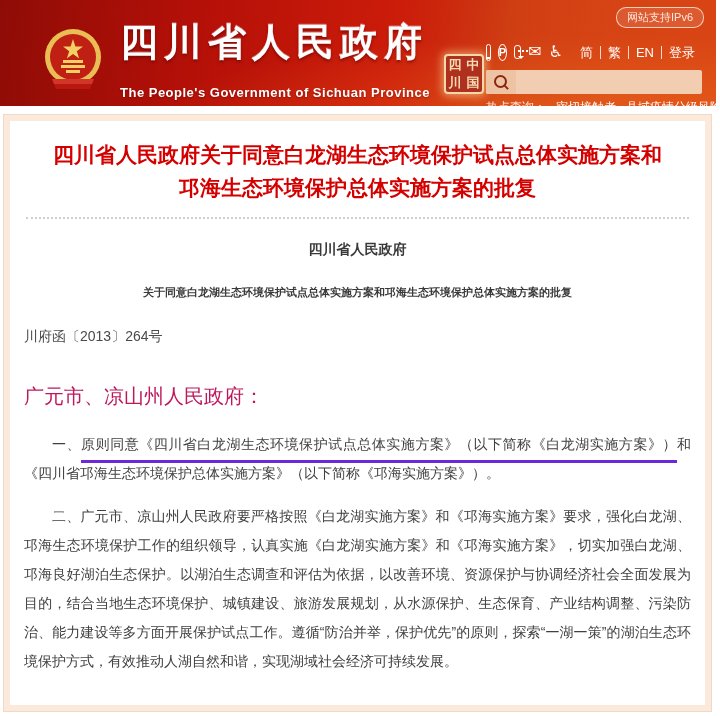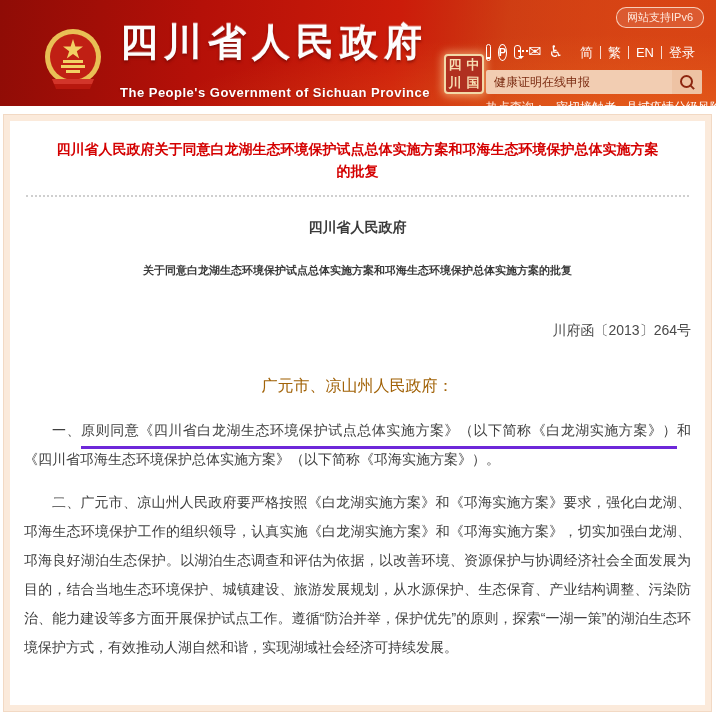--- a/index.html
+++ b/index.html
@@ -108,42 +108,42 @@
     border: 1px solid #f2d9c4;
     background: #fbeadb;
     padding: 6px;
   }
   .paper {
     background: #fff; width: 100%; height: 100%;
     padding: 16px 14px 0 14px;
     overflow: hidden;
   }
   .page-title {
-    color: #d40000; font-weight: bold; font-size: 14px;
+    color: #d40000; font-weight: bold; font-size: 21px;
     text-align: center; line-height: 1.55;
     padding: 2px 26px 0 26px;
   }
   .dotted-divider {
     border: none; border-top: 2px dotted #cfcfcf;
     margin: 13px 2px 0 2px; height: 0;
   }
   .issuer {
     text-align: center; font-size: 14px; color: #3a3a3a; font-weight: bold;
     margin-top: 22px;
   }
   .doc-title {
     text-align: center; font-size: 11px; color: #3a3a3a; font-weight: bold;
     margin-top: 26px;
   }
   .doc-number {
-    text-align: right; font-size: 14px; color: #4a4a4a;
-    margin-top: 44px;
+    text-align: left; font-size: 14px; color: #4a4a4a;
+    margin-top: 28px;
   }
   .body-text { margin-top: 30px; }
-  .salutation { font-size: 16px; color: #a16207; line-height: 2.0; text-align: center; }
+  .salutation { font-size: 20px; color: #be185d; line-height: 2.0; }
   .para {
     font-size: 14px; color: #404040; line-height: 2.07;
     text-indent: 2em; text-align: justify; margin-top: 14px;
   }
   .red-underline {
     border-bottom: 3px solid #6d28d9;
     padding-bottom: 8px;
   }
 </style>
 </head>
@@ -184,21 +184,20 @@
       <span class="q-icon glyph-icon">♿</span>
       <span class="lang-group">
         <span class="lang-item">简</span>
         <span class="lang-item">繁</span>
         <span class="lang-item">EN</span>
         <span class="lang-item">登录</span>
       </span>
     </div>
 
     <div class="search-row">
-      <input class="search-input" type="text" value="健康证明在线申报" style="">
       <button class="search-btn">
         <span class="magnifier-icon"></span>
       </button>
     </div>
 
     <div class="hot-row">
       <span>热点查询：</span>
       <span class="hot-link">密切接触者</span>
       <span class="hot-link">县域疫情分级风险等级</span>
     </div>

